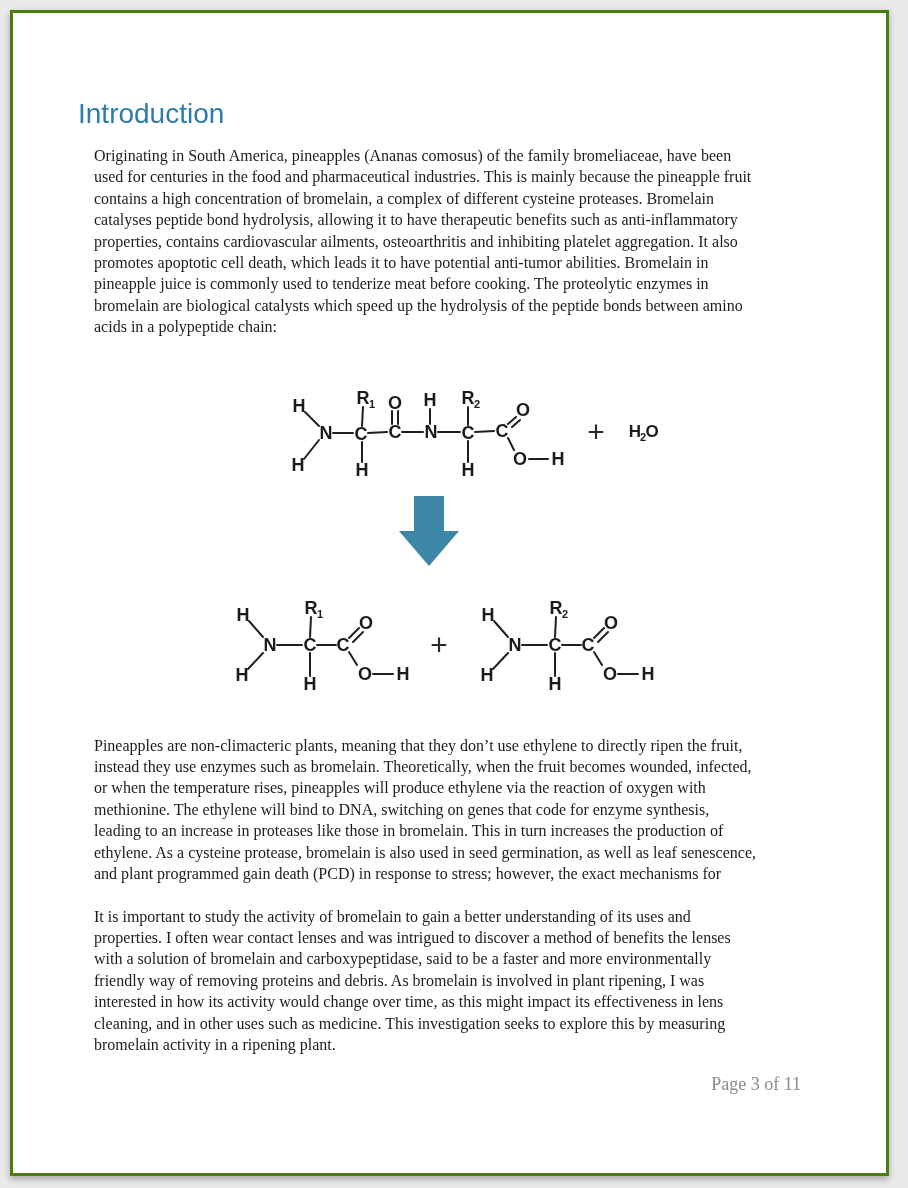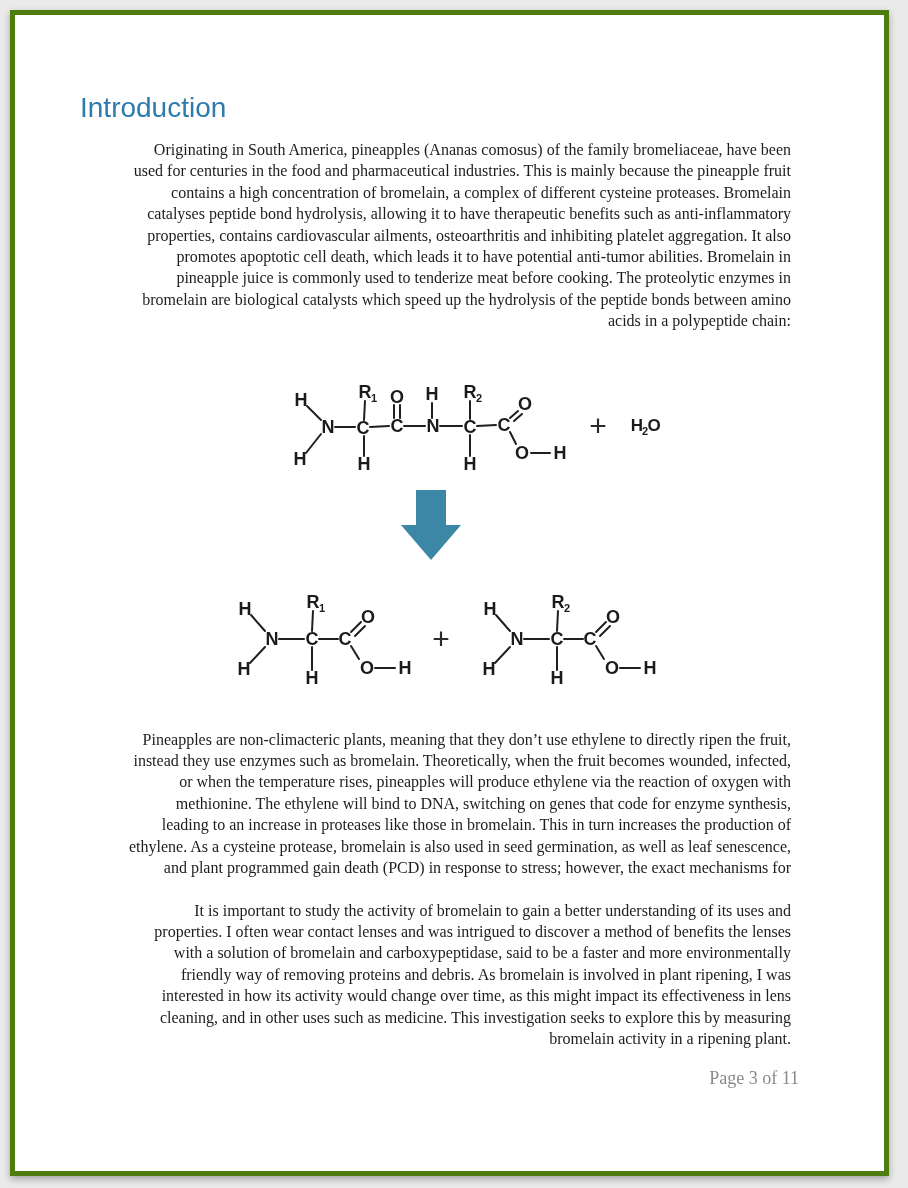--- a/index.html
+++ b/index.html
@@ -6,32 +6,32 @@
   body{
     width:908px;height:1188px;position:relative;
     background:#eaeaea;
     font-family:"Liberation Serif",serif;
     overflow:hidden;
   }
   .page{
     position:absolute;left:10px;top:10px;
     width:879px;height:1166px;box-sizing:border-box;
     background:#ffffff;
-    border:5px solid #4d7c0f;
+    border:3px solid #4d7c0f;
     box-shadow:0 3px 7px rgba(0,0,0,0.30);
-    padding:4px 85px 0 65px;
+    padding:12px 85px 0 65px;
   }
   .title{
     margin:72px 0 0 0;
     font-family:"Liberation Sans",sans-serif;
     font-weight:400;
     font-size:28px;line-height:34px;
     color:var(--accent,#2e7bad);
   }
-  .para{margin:8px;color:var(--body_text,#1c1c1c);text-align:right;}
+  .para{margin:16px;color:var(--body_text,#1c1c1c);}
   .para .line{
     white-space:nowrap;
     font-size:16px;line-height:21.4px;
   }
   .p1{margin-top:14px;}
   .p2{margin-top:31px;}
   .p3{margin-top:21px;}
   .figure{
     margin:36px 0 0 138px;
     width:460px;height:330px;

